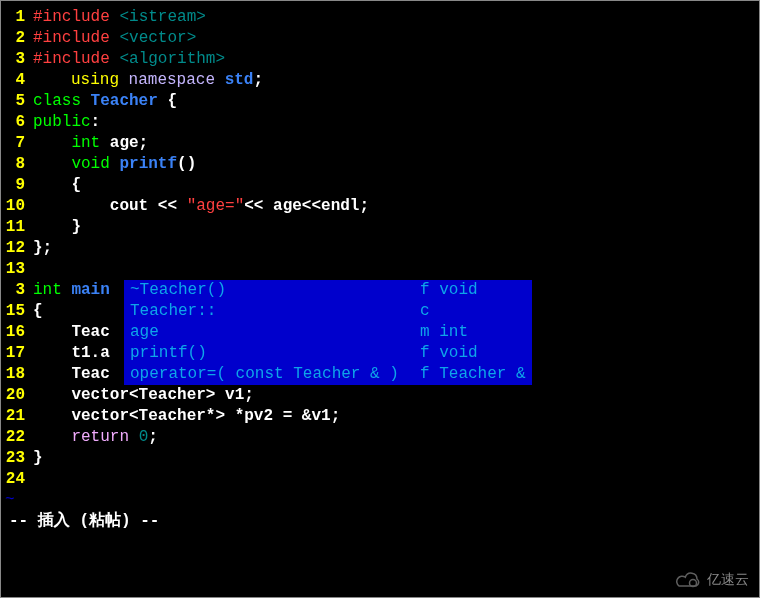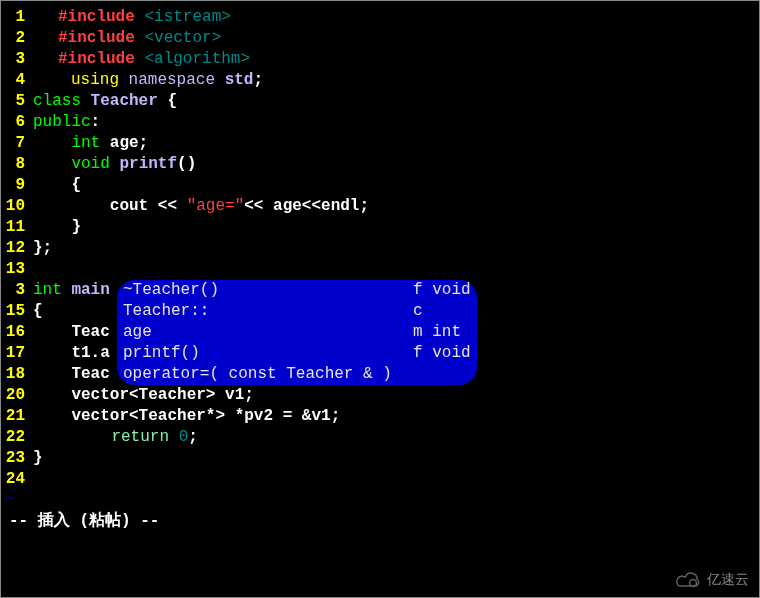--- a/index.html
+++ b/index.html
@@ -31,47 +31,46 @@
       text-align: right;
       color: #ffff00;
       font-weight: bold;
       padding-right: 8px;
       user-select: none;
     }
     .code {
       flex: 1;
       position: relative;
     }
-    .c-red { color: #ff4040; font-weight: bold; margin-left: 25px; }
+    .c-red { color: #ff4040; font-weight: normal; }
     .c-darkcyan { color: #008b8b; }
     .c-yellow { color: #ffff00; margin-left: 38px; }
     .c-magenta { color: #c4b5fd; }
-    .c-cyan { color: #c4b5fd; font-weight: bold;}
+    .c-cyan { color: #3b82f6; font-weight: bold;}
     .c-green { color: #00ff00; }
     .c-white { color: #ffffff; font-weight: bold;}
-    .c-orange { color: #86efac; margin-left: 40px; }
+    .c-orange { color: #f0abfc; }
     .c-str { color: #ff4040; }
     .tilde {
       color: #0000cc;
       padding-left: 4px;
     }
     .status-line {
       color: #ffffff;
       font-weight: bold;
       padding-left: 8px;
     }
     .popup {
       position: absolute;
       top: 279px;
-      left: 116px;
+      left: 123px;
       background: #0000cc;
-      color: #e5e5e5;
+      color: #0ea5e9;
       z-index: 10;
       font-weight: normal;
-      border-radius: 18px;
     }
     .popup-row {
       display: flex;
       height: 21px;
       padding: 0 6px 0 6px;
       white-space: pre;
     }
     .popup-left { width: 290px; }
     .popup-right { }
     .cursor {
@@ -122,21 +121,21 @@
       <div class="line"><span class="gutter">22</span><span class="code"><span class="c-white">    </span><span class="c-orange">return </span><span class="c-darkcyan">0</span><span class="c-white">;</span></span></div>
       <div class="line"><span class="gutter">23</span><span class="code"><span class="c-white">}</span></span></div>
       <div class="line"><span class="gutter">24</span><span class="code"></span></div>
     </div>
 
   <div class="popup" id="popup">
       <div class="popup-row"><span class="popup-left">~Teacher()</span><span class="popup-right">f void</span></div>
       <div class="popup-row"><span class="popup-left">Teacher::</span><span class="popup-right">c</span></div>
       <div class="popup-row"><span class="popup-left">age</span><span class="popup-right">m int</span></div>
       <div class="popup-row"><span class="popup-left">printf()</span><span class="popup-right">f void</span></div>
-      <div class="popup-row"><span class="popup-left">operator=( const Teacher &amp; )</span></div>
+      <div class="popup-row"><span class="popup-left">operator=( const Teacher &amp; )</span><span class="popup-right">f Teacher &amp;</span></div>
     </div>
 
   <div class="line">
     <span class="tilde">~</span>
   </div>
   <div class="status-line">-- 插入 (粘帖) --</div>
 
   <div class="watermark">
     <svg width="28" height="18" viewBox="0 0 28 18">
       <path d="M22 7a6 6 0 00-11.7-1.8A5 5 0 004 14h17a4 4 0 001-7z" fill="none" stroke="#888" stroke-width="1.5"></path>

